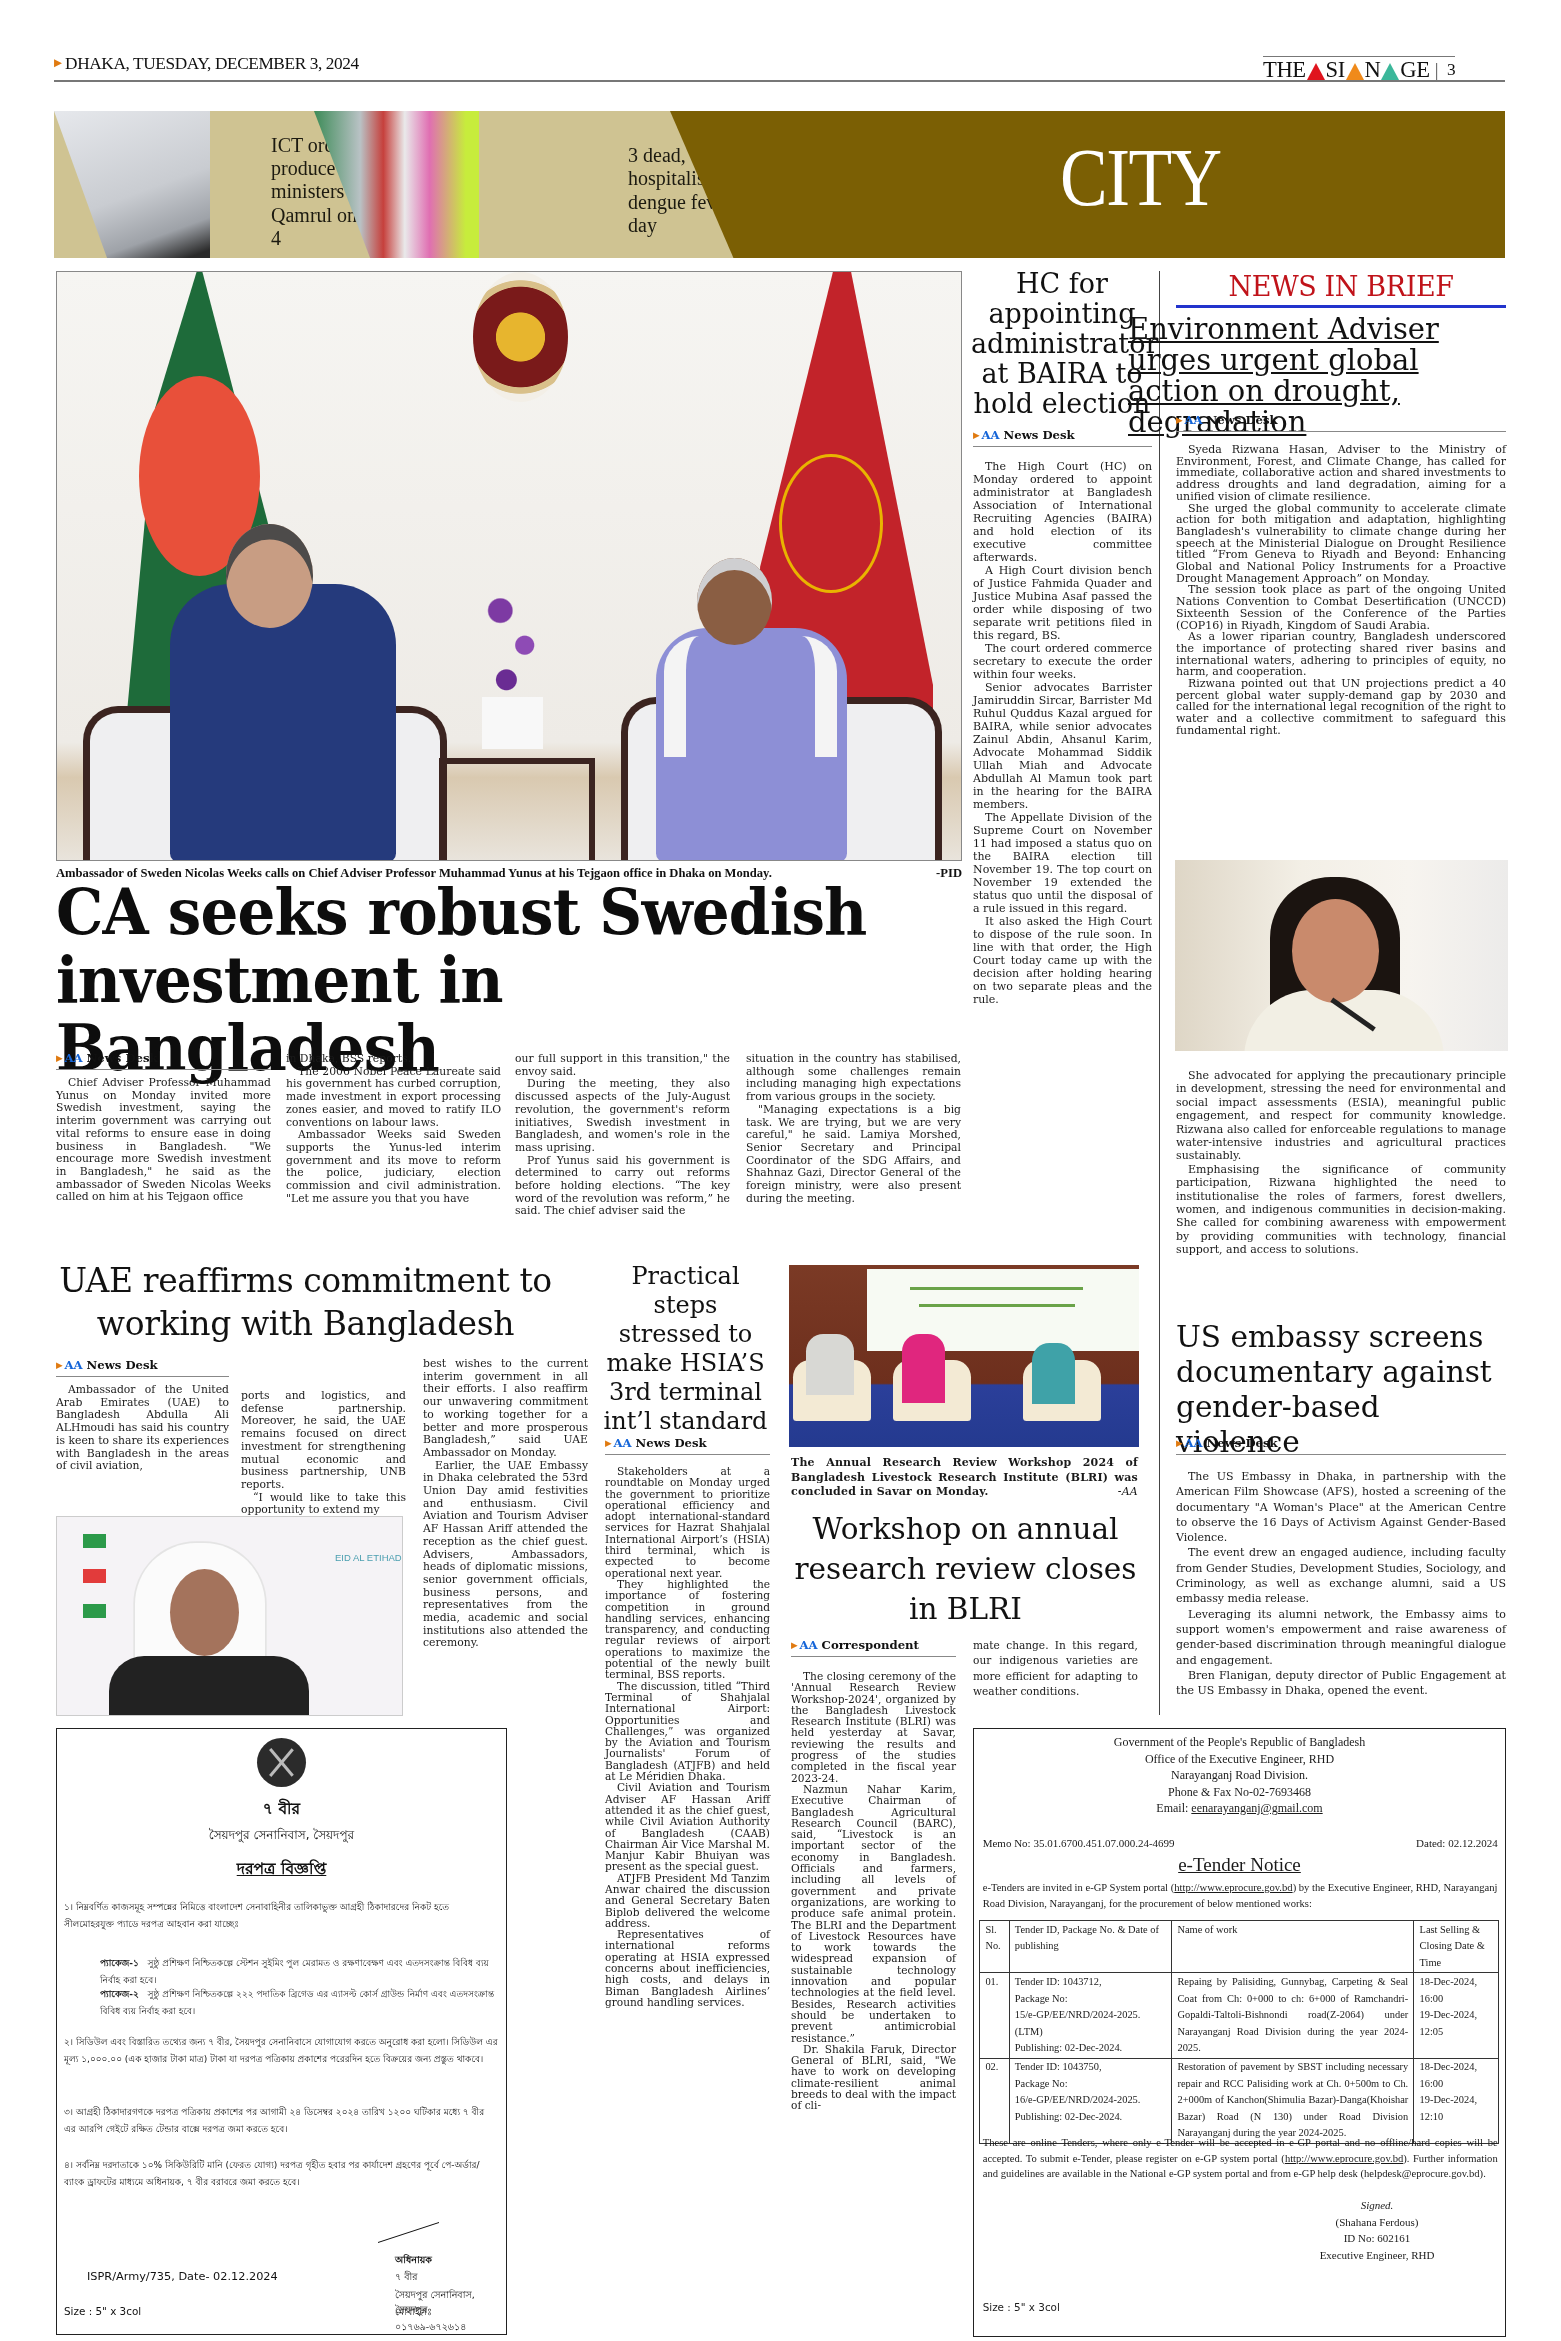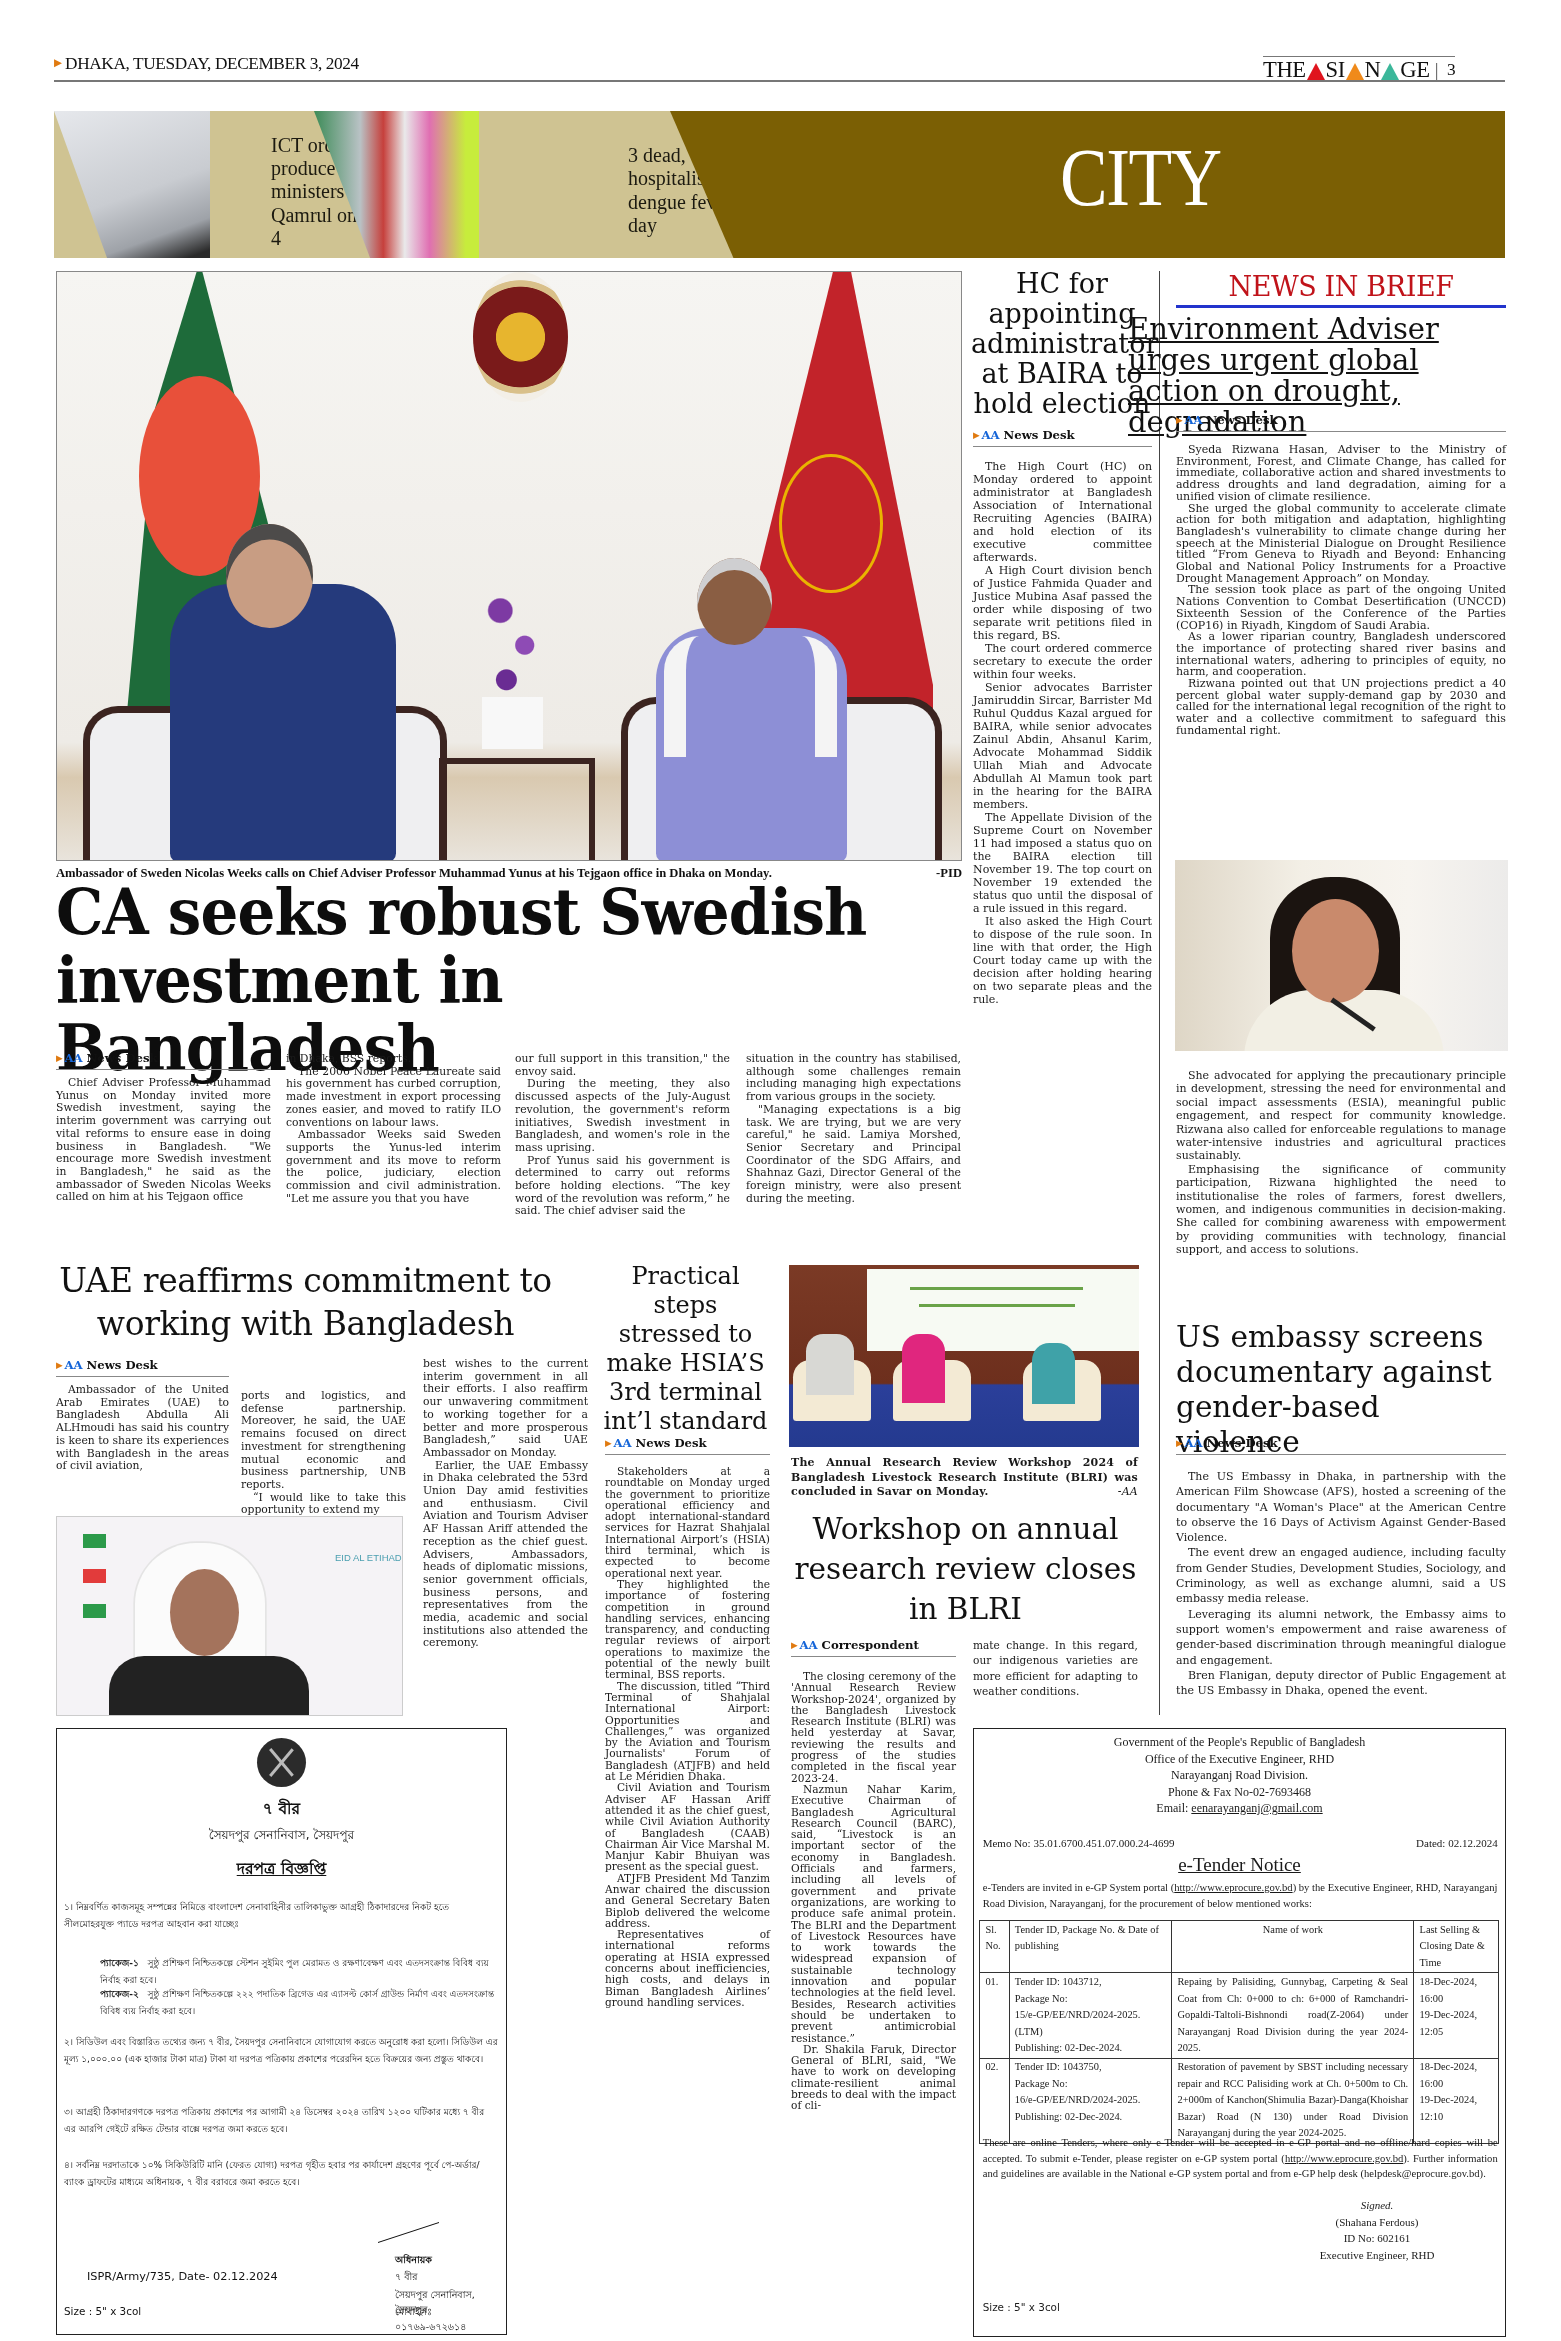--- a/index.html
+++ b/index.html
@@ -117,21 +117,21 @@
   .bn-foot { position: absolute; font-size: 11.3px; color: #111; }
   .signature { position: absolute; left: 321px; top: 503px; width: 61px; height: 35px; border-top: 1.7px solid #111; transform: skewY(-18deg); }
 
   .ad-en { left: 973px; top: 1728px; width: 533px; height: 609px; font-family: "Liberation Serif", serif; }
   .en-center { position: absolute; left: 0; width: 100%; text-align: center; font-size: 12px; line-height: 16.5px; }
   .en-row { position: absolute; left: 8.7px; width: 515px; font-size: 11px; display: flex; justify-content: space-between; }
   .en-title { position: absolute; left: 0; width: 100%; text-align: center; font-size: 19px; text-decoration: underline; }
   .en-intro { position: absolute; left: 8.7px; width: 515px; font-size: 10.6px; line-height: 15.6px; }
   table.tender { position: absolute; left: 5.2px; top: 191px; width: 520px; border-collapse: collapse; font-size: 10.4px; line-height: 16.5px; }
   table.tender th, table.tender td { border: 0.9px solid #333; padding: 0.9px 5.2px; vertical-align: top; text-align: left; font-weight: normal; }
-  table.tender th.c { text-align: center; }
+  table.tender th.c { text-align: left; }
   table.tender td.j { text-align: justify; }
   .en-footer { position: absolute; left: 8.7px; top: 406px; width: 515px; font-size: 10.6px; line-height: 15.6px; text-align: justify; }
   .en-sign { position: absolute; left: 286px; top: 468px; width: 234px; text-align: center; font-size: 11px; line-height: 16.5px; }
   .en-size { position: absolute; left: 8.7px; top: 572px; font-family: "DejaVu Sans", sans-serif; font-size: 10.4px; }
   .u { text-decoration: underline; }
 </style>
 </head>
 <body>
 
 <div class="abs dateline">

